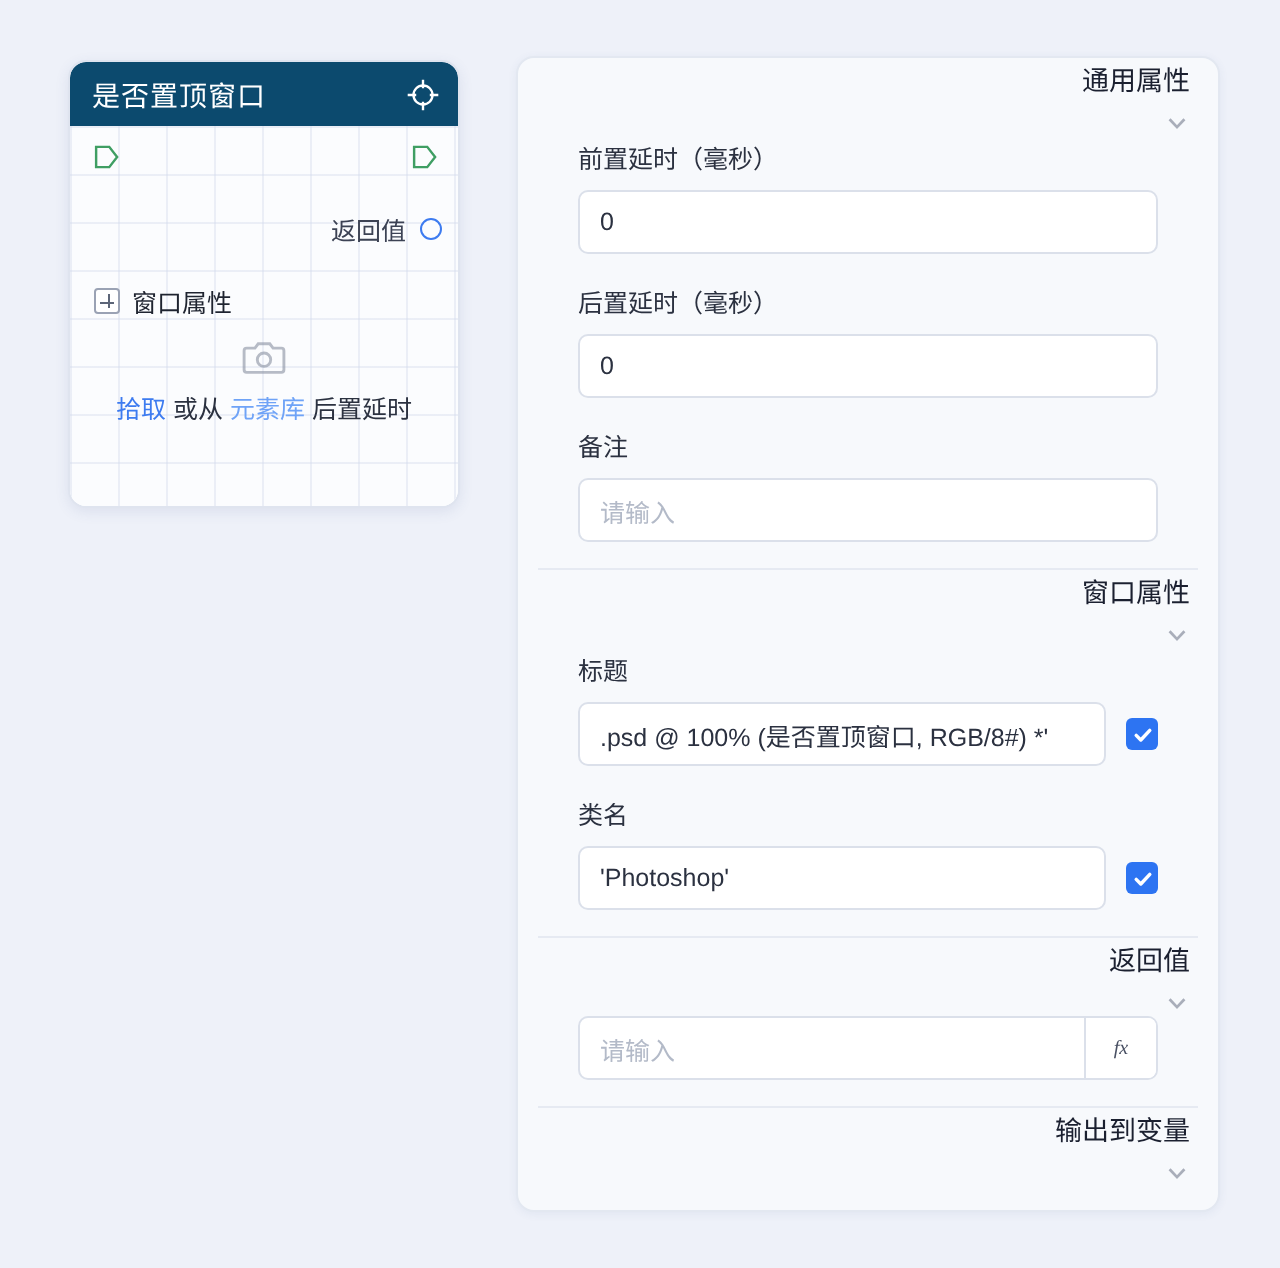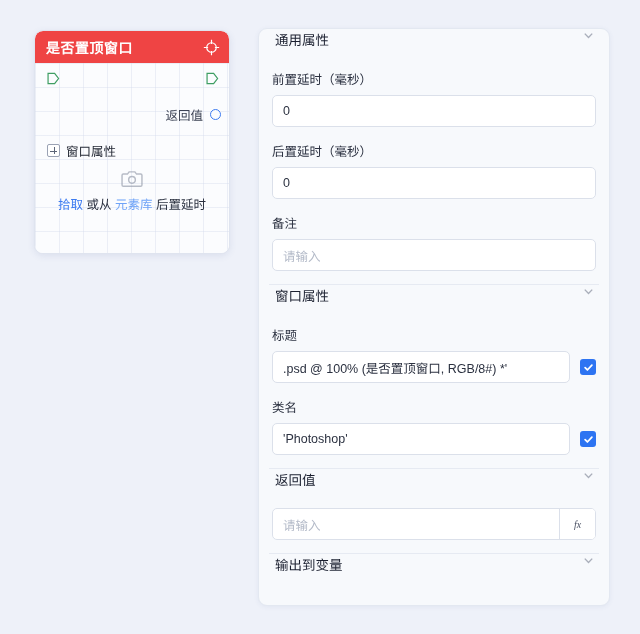--- a/index.html
+++ b/index.html
@@ -17,25 +17,24 @@
     position: absolute; left: 34px; top: 30px;
     width: 196px; height: 224px;
     background: #fcfdff;
     border: 1px solid #dfe4ef;
     border-radius: 9px;
     box-shadow: 0 2px 7px rgba(60,80,140,.10);
     overflow: hidden;
   }
   .node-header {
     height: 32px;
-    background: #ef4444;
+    background: #0c4a6e;
     display: flex; align-items: center;
     padding: 0 9px 0 11px;
     border-radius: 8px 8px 0 0;
-    font-weight: bold;
   }
   .node-title {
     color: #fff; font-size: 14px; letter-spacing: .5px;
     flex: 1; white-space: nowrap; overflow: hidden;
   }
   .crosshair-icon { width: 17px; height: 17px; display: block; }
   .node-body {
     position: relative;
     height: 191px;
     background:
@@ -89,28 +88,29 @@
   .panel {
     position: absolute; left: 258px; top: 28px;
     width: 352px; height: 578px;
     background: #f7f9fc;
     border: 1px solid #e3e8f1;
     border-radius: 9px;
     box-shadow: 0 1px 5px rgba(60,80,140,.07);
     overflow: hidden;
   }
   .section-head {
-    height: 39px; display: flex; align-items: flex-start;
+    height: 39px; display: flex; align-items: flex-end;
     padding: 0 14px 0 16px;
+    flex-direction: column;
   }
   .section-title { flex: 1; font-size: 13.5px; color: #1b2030; }
   .chev { width: 13px; height: 13px; display: block; opacity: .55; }
   .divider { height: 1px; background: #e6eaf2; margin: 0 10px; }
 
-  .field { padding: 0 13px 13px; }
+  .field { padding: 0 30px 13px; }
   .field-label {
     font-size: 12.5px; color: #2b3140;
     margin: 1px 0 7px;
   }
   .input-wrap { display: flex; align-items: center; gap: 10px; }
   .text-input {
     flex: 1; height: 32px;
     background: #fff;
     border: 1px solid #dbe0ea;
     border-radius: 5px;

